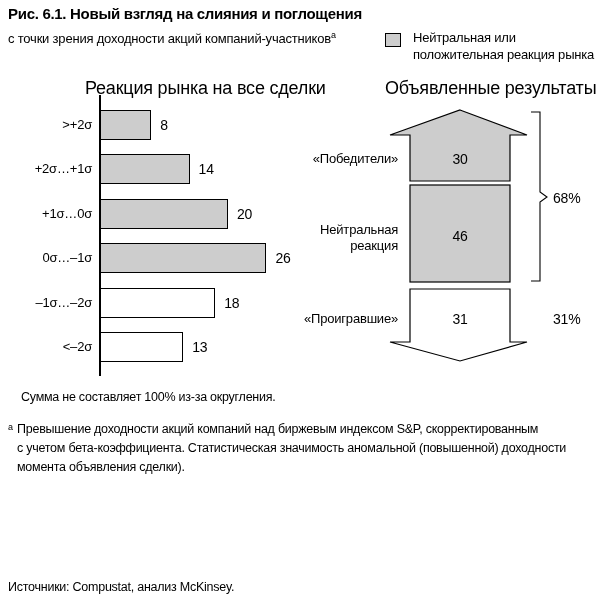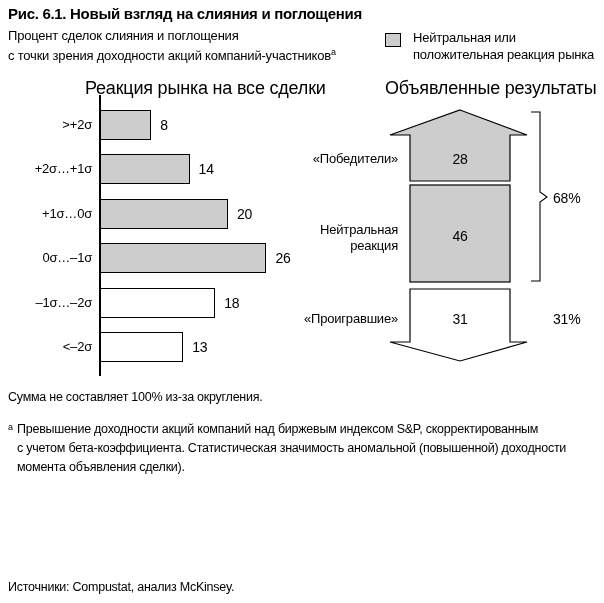--- a/index.html
+++ b/index.html
@@ -40,21 +40,20 @@
   .note { left:8px; font-size:12.5px; line-height:18.8px; letter-spacing:-0.25px; }
   .fn-line { padding-left:9px; white-space:nowrap; }
   .fn-first { padding-left:0; }
   .fn-first sup { display:inline-block; width:9px; font-size:9px; vertical-align:top; line-height:14px; }
 </style>
 </head>
 <body>
 
 <div class="abs fig-title nowrap">Рис. 6.1. Новый взгляд на слияния и поглощения</div>
 <div class="abs fig-subtitle">
-  <div class="nowrap">Процент сделок слияния и поглощения</div>
   <div class="nowrap"><span>с точки зрения доходности акций компаний-участников</span><sup>а</sup></div>
 </div>
 
 <div class="abs legend">
   <span class="legend-swatch"></span>
   <div class="legend-text">
     <div class="nowrap">Нейтральная или</div>
     <div class="nowrap">положительная реакция рынка</div>
   </div>
 </div>
@@ -87,27 +86,27 @@
 <svg class="abs rdiag-svg" width="180" height="270" viewBox="0 0 180 270">
   <polygon class="fill-gray outline" points="80,10 147,35 130,35 130,81 30,81 30,35 10,35"></polygon>
   <rect class="fill-gray outline" x="30" y="85" width="100" height="97"></rect>
   <polygon class="fill-white outline" points="30,189 130,189 130,242 147,242 80,261 10,242 30,242"></polygon>
   <path class="brace" d="M151,12 H160 V92 L167,97 L160,102 V181 H151"></path>
 </svg>
 
 <div class="abs seg-label nowrap" style="left:298px; top:151px; width:100px;">«Победители»</div>
 <div class="abs seg-label" style="left:298px; top:222px; width:100px;">Нейтральная реакция</div>
 <div class="abs seg-label nowrap" style="left:288px; top:311px; width:110px;">«Проигравшие»</div>
-<div class="abs seg-value" style="top:151px;">28</div>
+<div class="abs seg-value" style="top:151px;">30</div>
 <div class="abs seg-value" style="top:228px;">46</div>
 <div class="abs seg-value" style="top:311px;">31</div>
 <div class="abs pct nowrap" style="top:190px;">68%</div>
 <div class="abs pct nowrap" style="top:311px;">31%</div>
 
-<div class="abs note nowrap" style="top:388px;">Сумма не составляет 100% из-за округления.</div>
+<div class="abs note nowrap" style="top:388px;margin-left:13px;">Сумма не составляет 100% из-за округления.</div>
 <div class="abs note" style="top:420px;">
   <div class="fn-line fn-first"><sup>а</sup><span>Превышение доходности акций компаний над биржевым индексом S&amp;P, скорректированным</span></div>
   <div class="fn-line">с учетом бета-коэффициента. Статистическая значимость аномальной (повышенной) доходности</div>
   <div class="fn-line">момента объявления сделки).</div>
 </div>
 <div class="abs note" style="top:526px;">
 </div>
 <div class="abs note nowrap" style="top:578px;">Источники: Compustat, анализ McKinsey.</div>
 
 </body></html>

